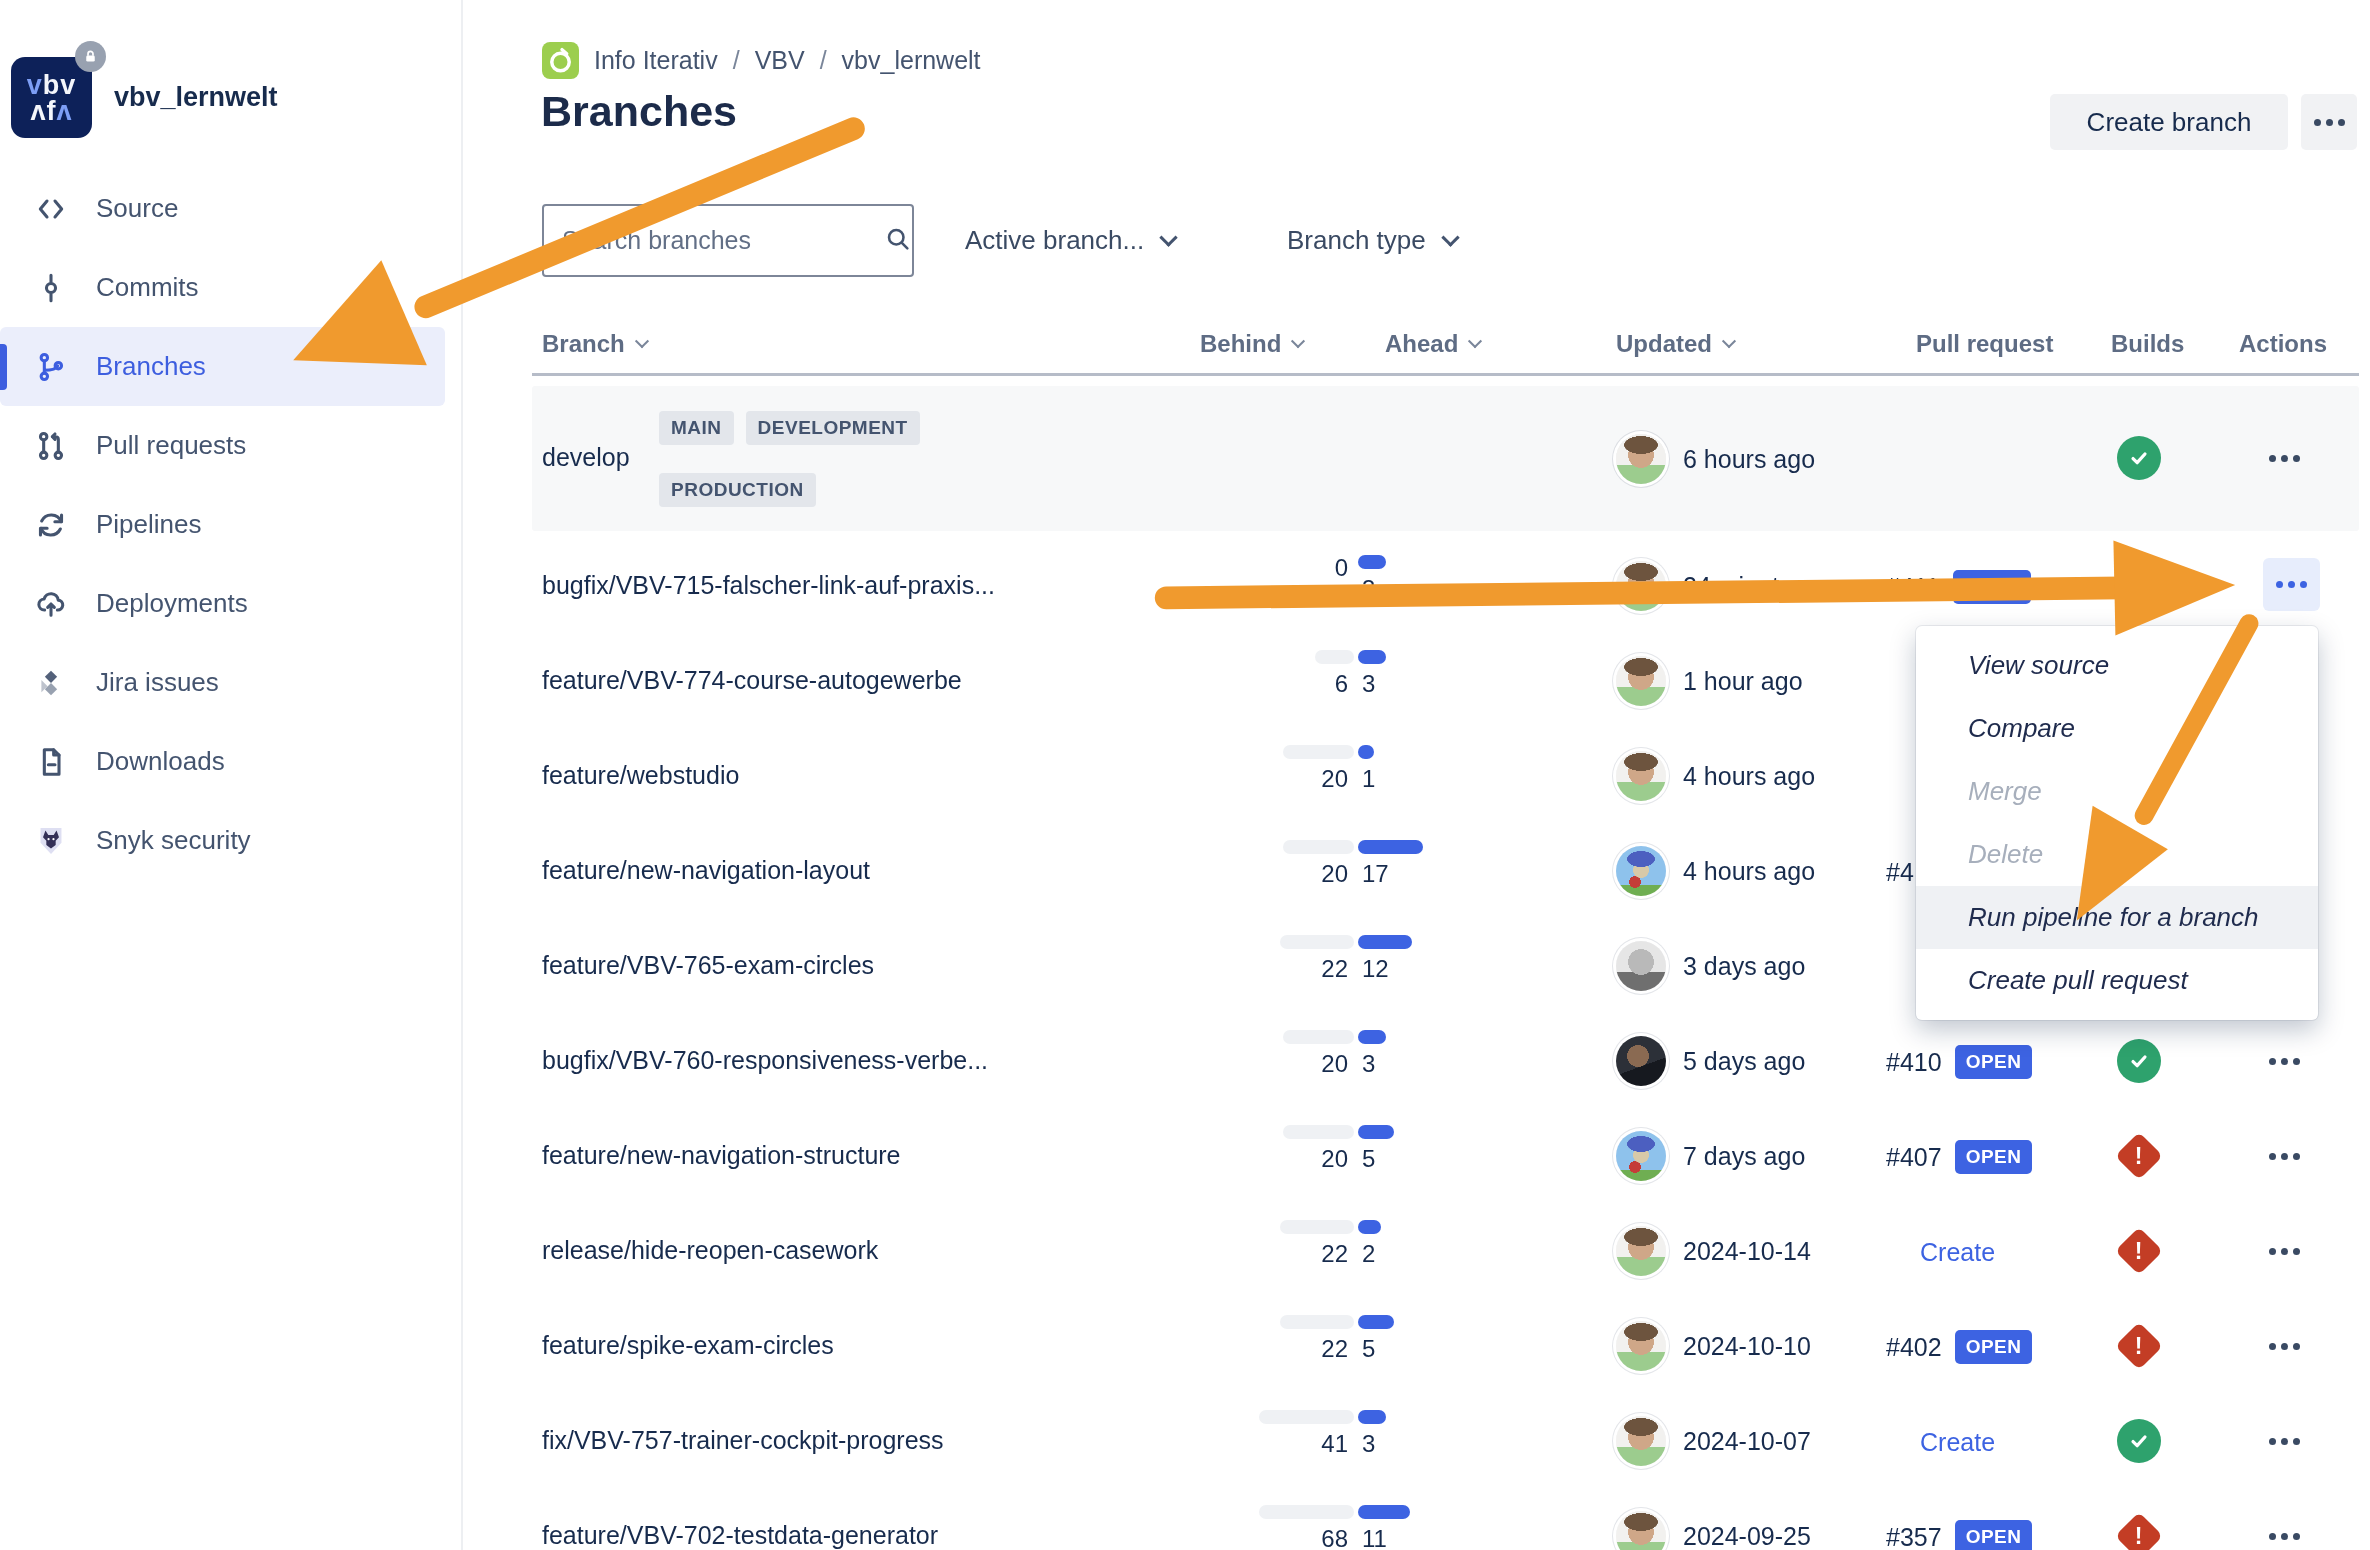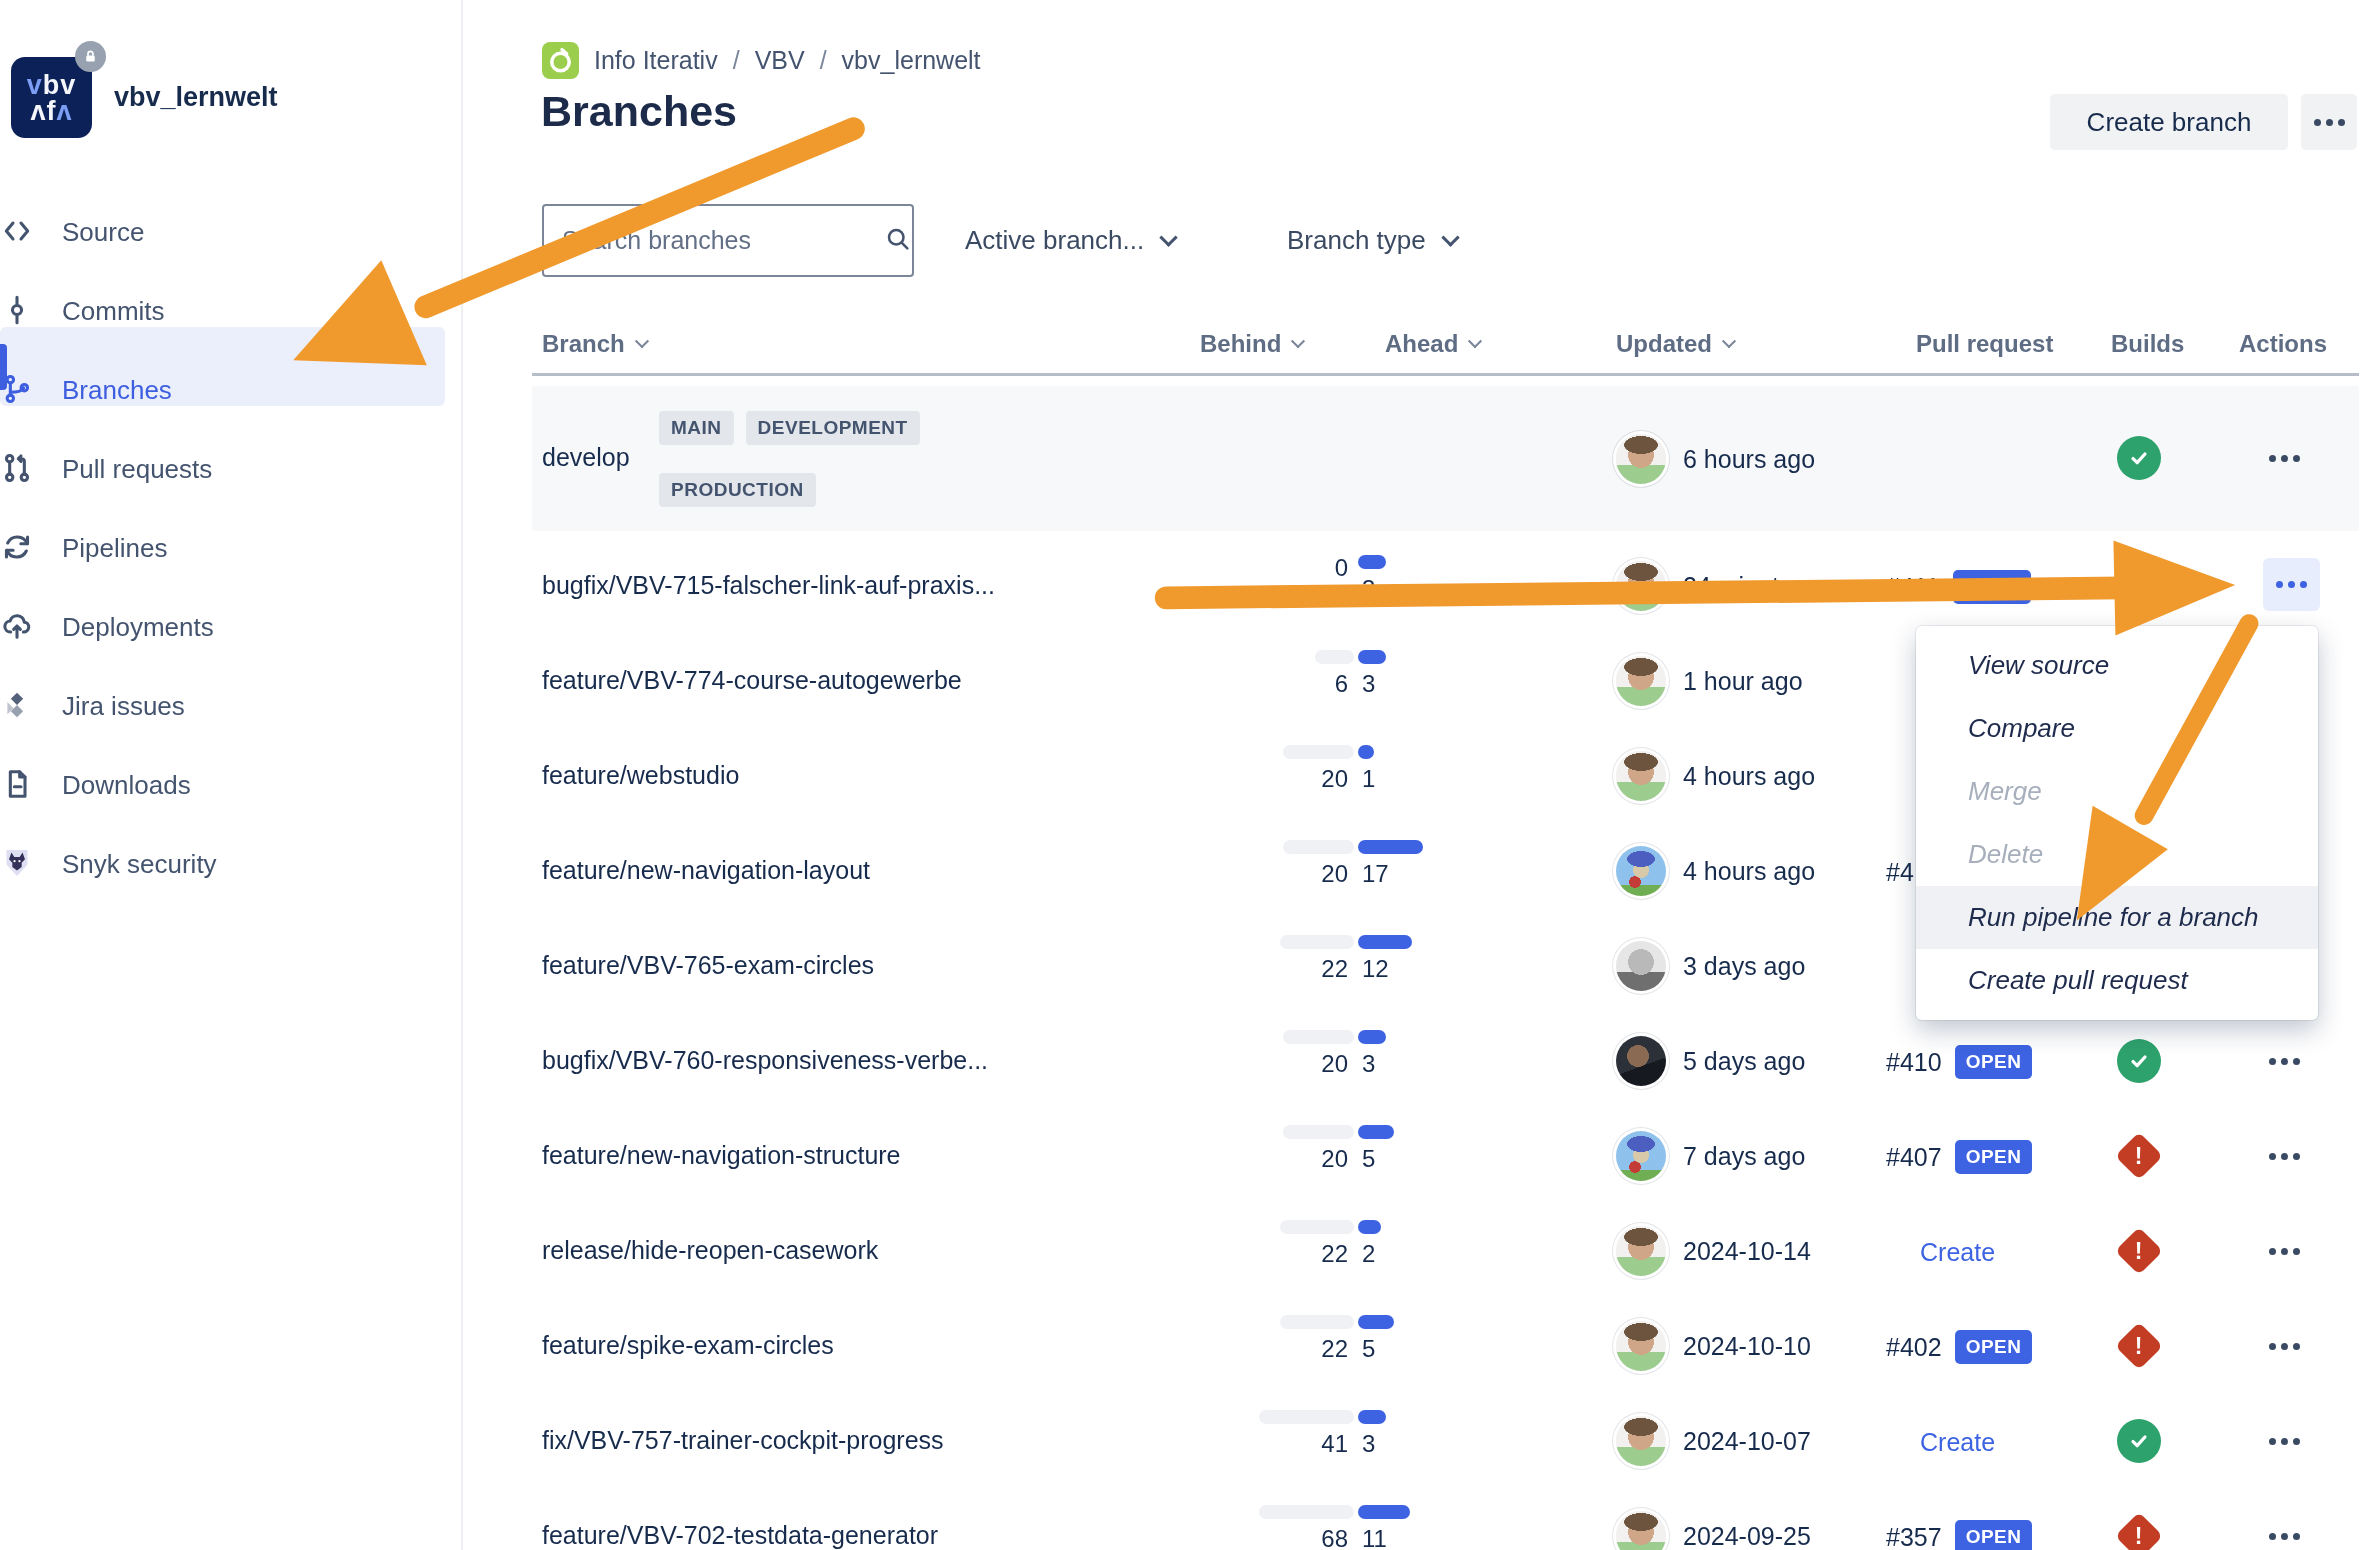--- a/index.html
+++ b/index.html
@@ -13,22 +13,22 @@
   .workspace{position:absolute;left:11px;top:57px;display:flex;align-items:center;gap:22px;}
   .logo{position:relative;width:81px;height:81px;border-radius:14px;background:#0D2159;
         display:flex;flex-direction:column;align-items:center;justify-content:center;cursor:pointer;}
   .logo-row{font-weight:bold;font-size:27px;line-height:26px;letter-spacing:1px;color:#fff;}
   .logo-row span.b{color:#7D9EF5;} .logo-row span.w{color:#F4F6FB;}
   .lock-badge{position:absolute;right:-14px;top:-16px;width:31px;height:31px;border-radius:50%;
               background:#98A1B0;display:flex;align-items:center;justify-content:center;}
   .repo-name{font-size:27px;font-weight:bold;color:#172B4D;}
 
   #nav{position:absolute;left:0;top:169px;right:16px;}
-  .nav-item{position:relative;height:79px;display:flex;align-items:flex-end;gap:28px;
-            color:#44546F;cursor:pointer;border-radius:6px;}
+  .nav-item{position:relative;height:79px;display:flex;align-items:center;gap:28px;
+            padding-left:34px;color:#44546F;cursor:pointer;border-radius:6px;}
   .nav-item .nav-label{font-size:26px;}
   .nav-item.sel{background:#EBEEFB;color:#3D5EDF;}
   .nav-item.sel .nav-label{color:#3D5EDF;}
   .sel-bar{position:absolute;left:0;top:17px;width:7px;height:46px;background:#3D5EDF;
            border-radius:0 4px 4px 0;}
   .nav-icon{width:34px;height:34px;display:flex;align-items:center;justify-content:center;}
   .nav-icon svg{width:32px;height:32px;}
 
   
   #breadcrumb{position:absolute;left:542px;top:42px;display:flex;align-items:center;gap:15px;

